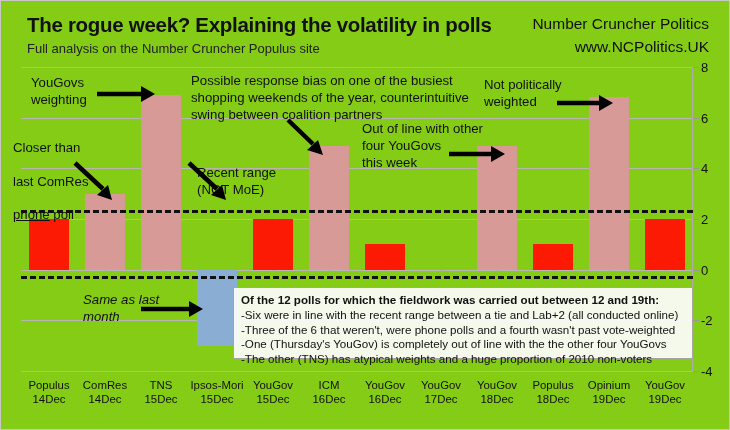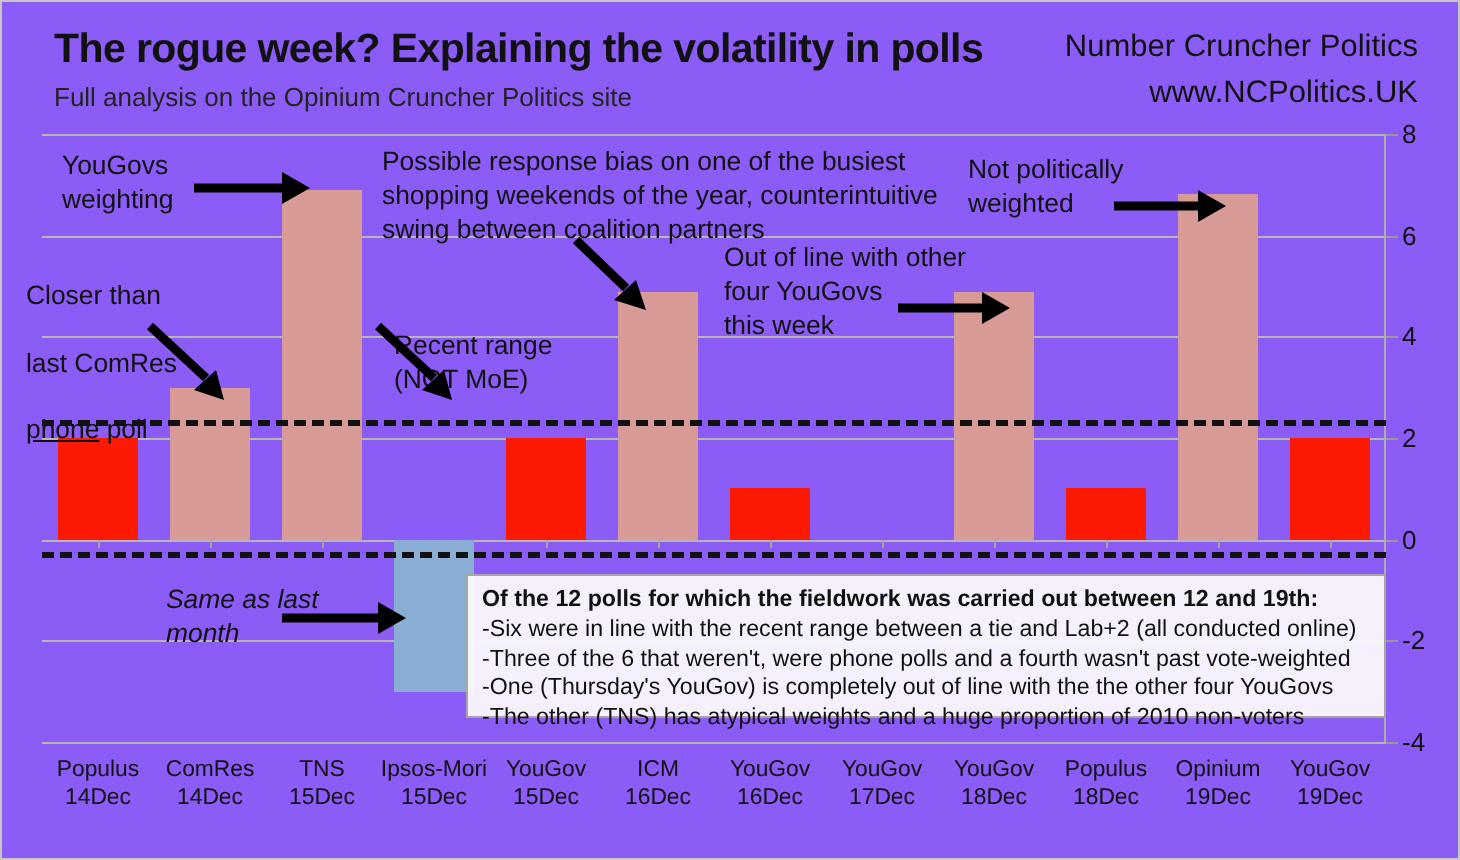--- a/index.html
+++ b/index.html
@@ -6,21 +6,21 @@
   body {
     width: 730px; height: 430px;
     font-family: "Liberation Sans", sans-serif;
     background: #fbfafa;
     overflow: hidden;
     position: relative;
   }
   #page {
     position: relative;
     width: 730px; height: 430px;
-    background: #8b5cf6;
+    background: #84cc16;
     border: 1px solid #c9c6c4;
   }
 
   
   .hdr-title {
     position: absolute; left: 26px; top: 12px;
     font-size: 20.5px; font-weight: bold; color: #111;
     letter-spacing: -0.3px; white-space: nowrap;
   }
   .hdr-sub {
@@ -117,21 +117,21 @@
     transform: translateX(-50%);
     white-space: nowrap;
   }
 </style>
 </head>
 <body>
 
 <div id="page">
 
   <div class="hdr-title">The rogue week? Explaining the volatility in polls</div>
-  <div class="hdr-sub">Full analysis on the Opinium Cruncher Politics site</div>
+  <div class="hdr-sub">Full analysis on the Number Cruncher Populus site</div>
   <div class="hdr-brand1">Number Cruncher Politics</div>
   <div class="hdr-brand2">www.NCPolitics.UK</div>
 
   <div id="plot">
     <div id="gridlines">
         <div class="gridline" style="top: 304px;"></div>
         <div class="tick-mark" style="top: 304px;"></div>
         <div class="gridline" style="top: 253.333px;"></div>
         <div class="tick-mark" style="top: 253.333px;"></div>
         <div class="gridline" style="top: 202.667px;"></div>

